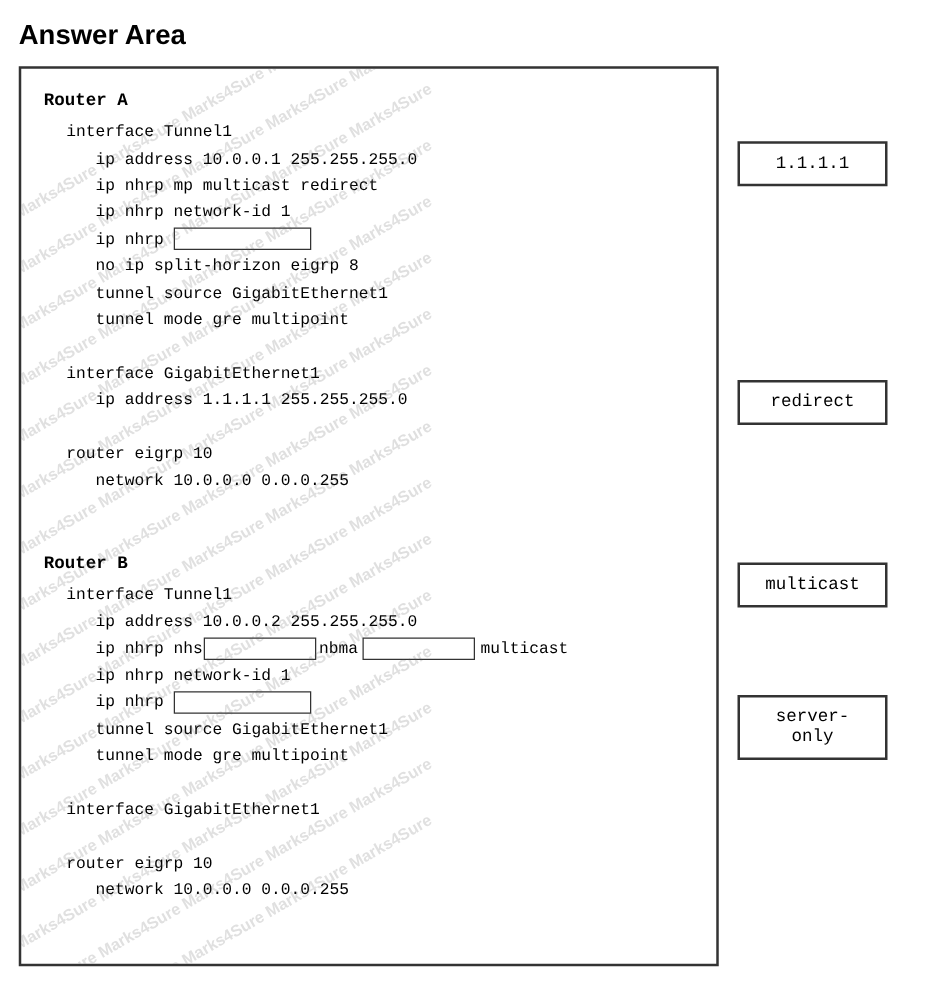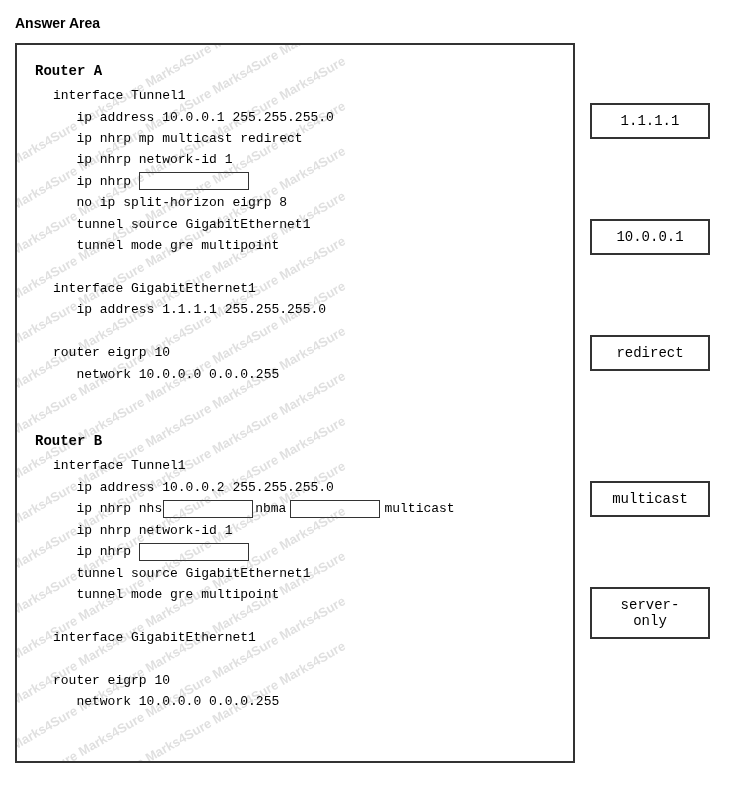--- a/index.html
+++ b/index.html
@@ -4,21 +4,21 @@
   <style>
     * { box-sizing: border-box; margin: 0; padding: 0; }
     body {
       font-family: Arial, sans-serif;
       background: #fff;
       width: 753px;
       min-height: 790px;
       padding: 15px;
     }
     .page-title {
-      font-size: 14px;
+      font-size: 22px;
       font-weight: bold;
       margin-bottom: 12px;
     }
     .main-layout {
       display: flex;
       flex-direction: row;
       gap: 15px;
       align-items: flex-start;
     }
     .answer-box {
@@ -159,21 +159,20 @@
       <div class="code-line">interface GigabitEthernet1</div>
       <div class="code-line">&nbsp;</div>
       <div class="code-line">router eigrp 10</div>
       <div class="code-line">   network 10.0.0.0 0.0.0.255</div>
     </div>
   </div>
 
   <div class="side-options">
     <button class="option-btn">1.1.1.1</button>
     <div class="spacer"></div>
-    <button class="option-btn">10.0.0.1</button>
     <div class="spacer"></div>
     <button class="option-btn">redirect</button>
     <div class="spacer2"></div>
     <button class="option-btn">multicast</button>
     <div style="height:60px;"></div>
     <button class="option-btn">server-only</button>
   </div>
 </div>
 
 </body></html>

